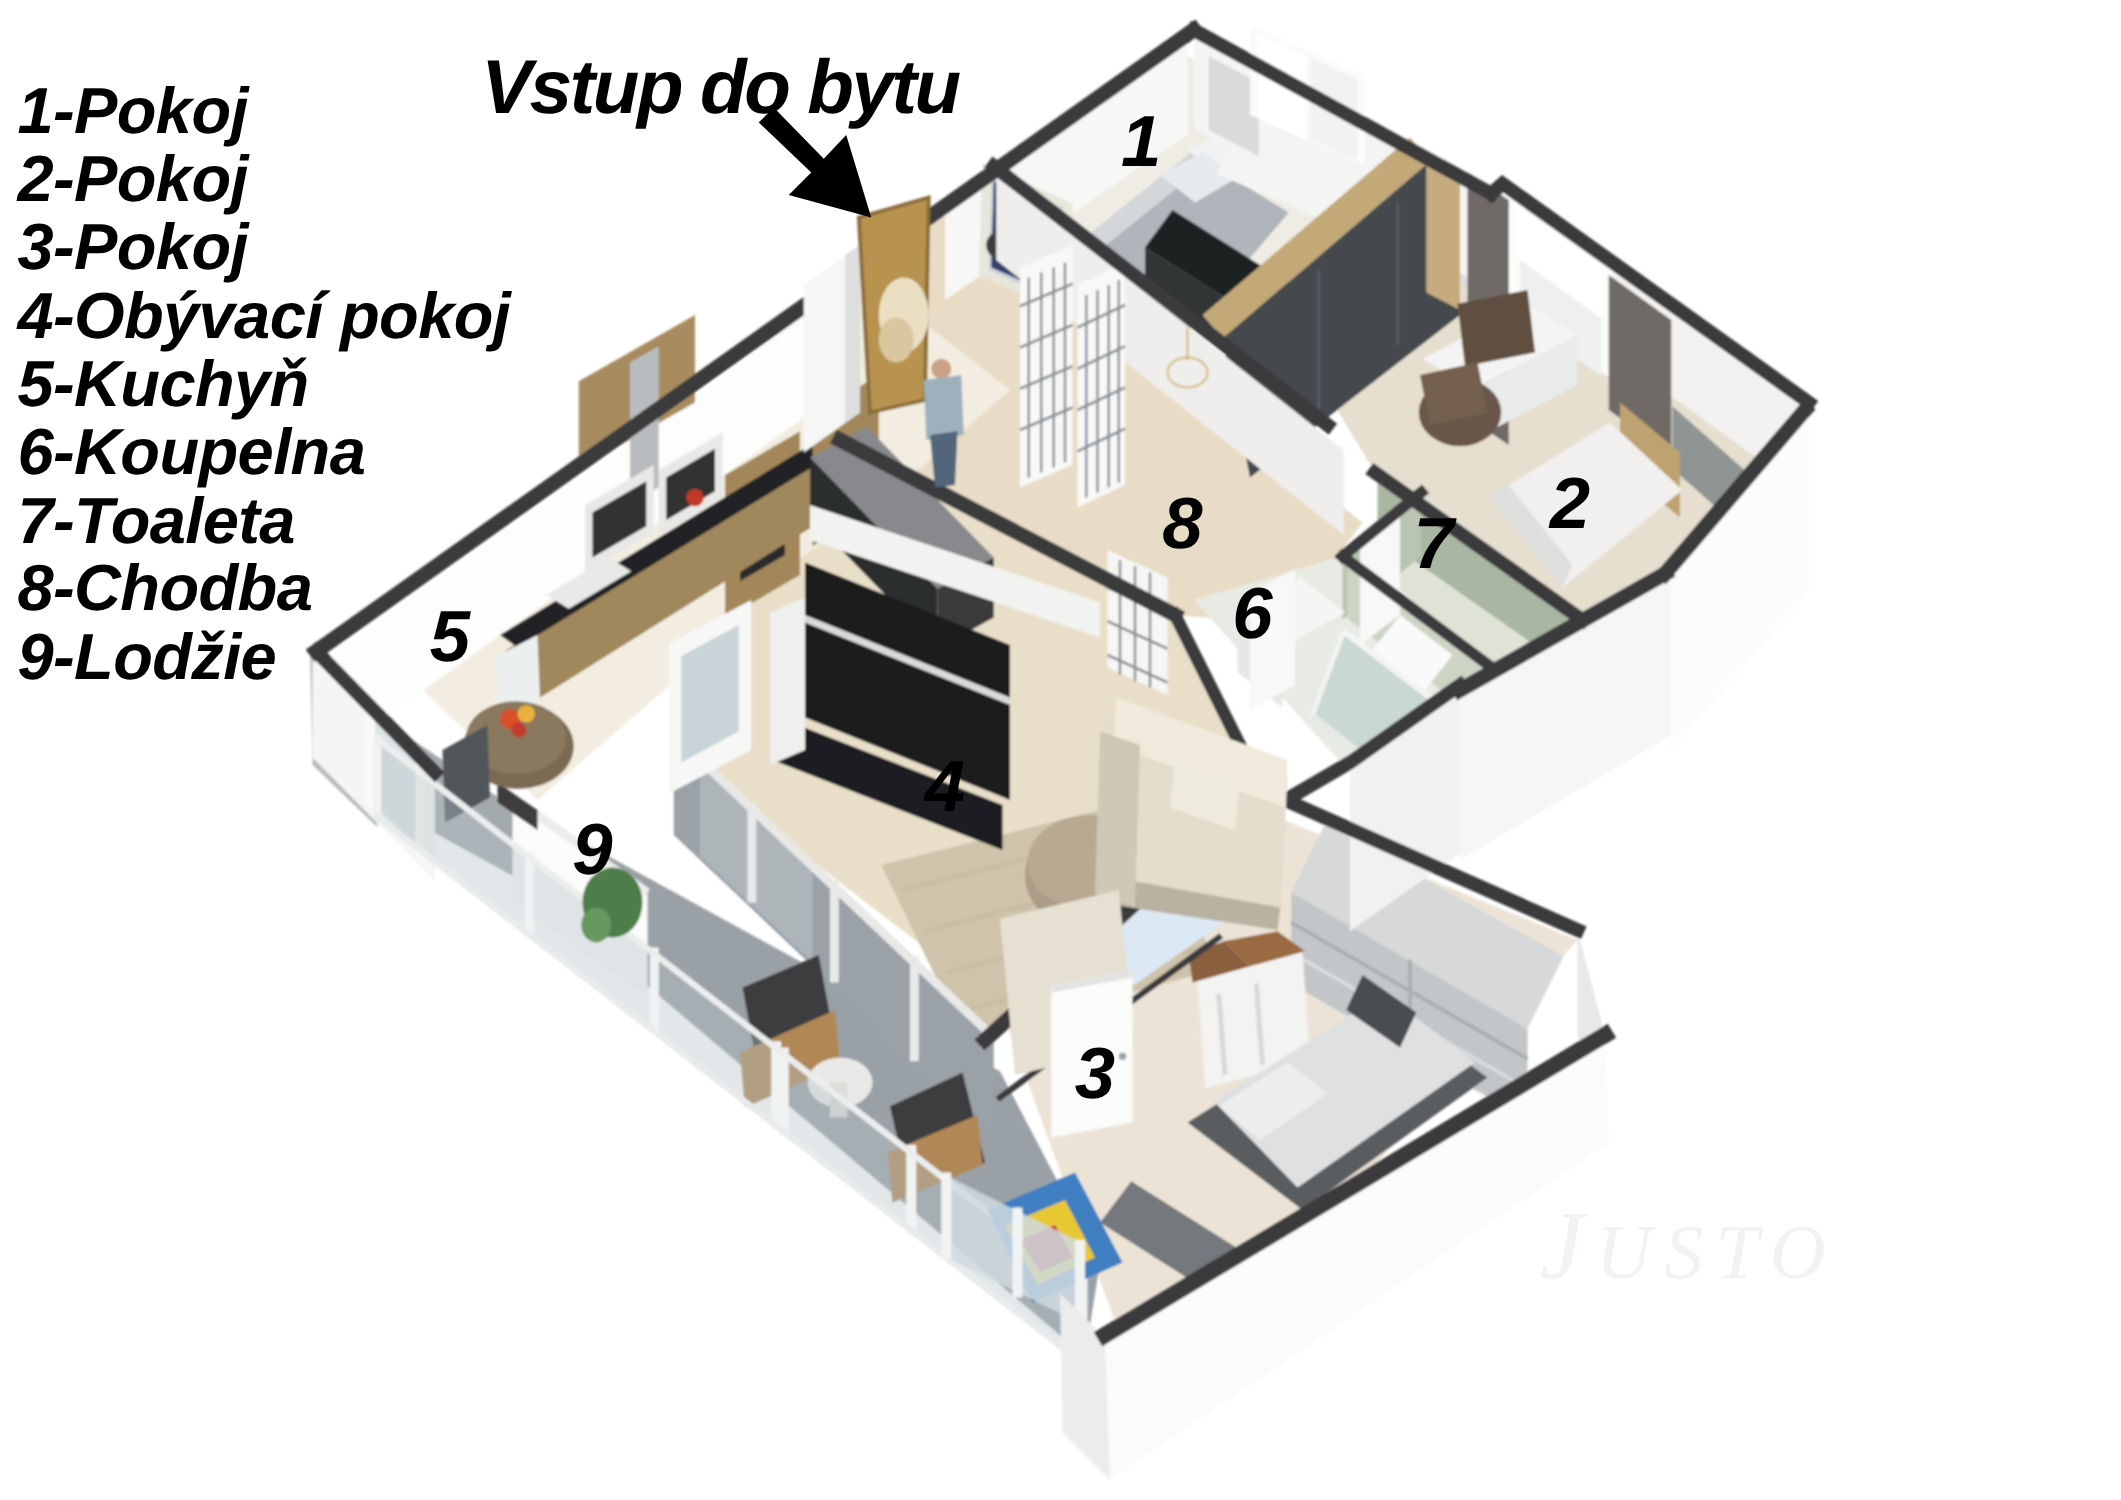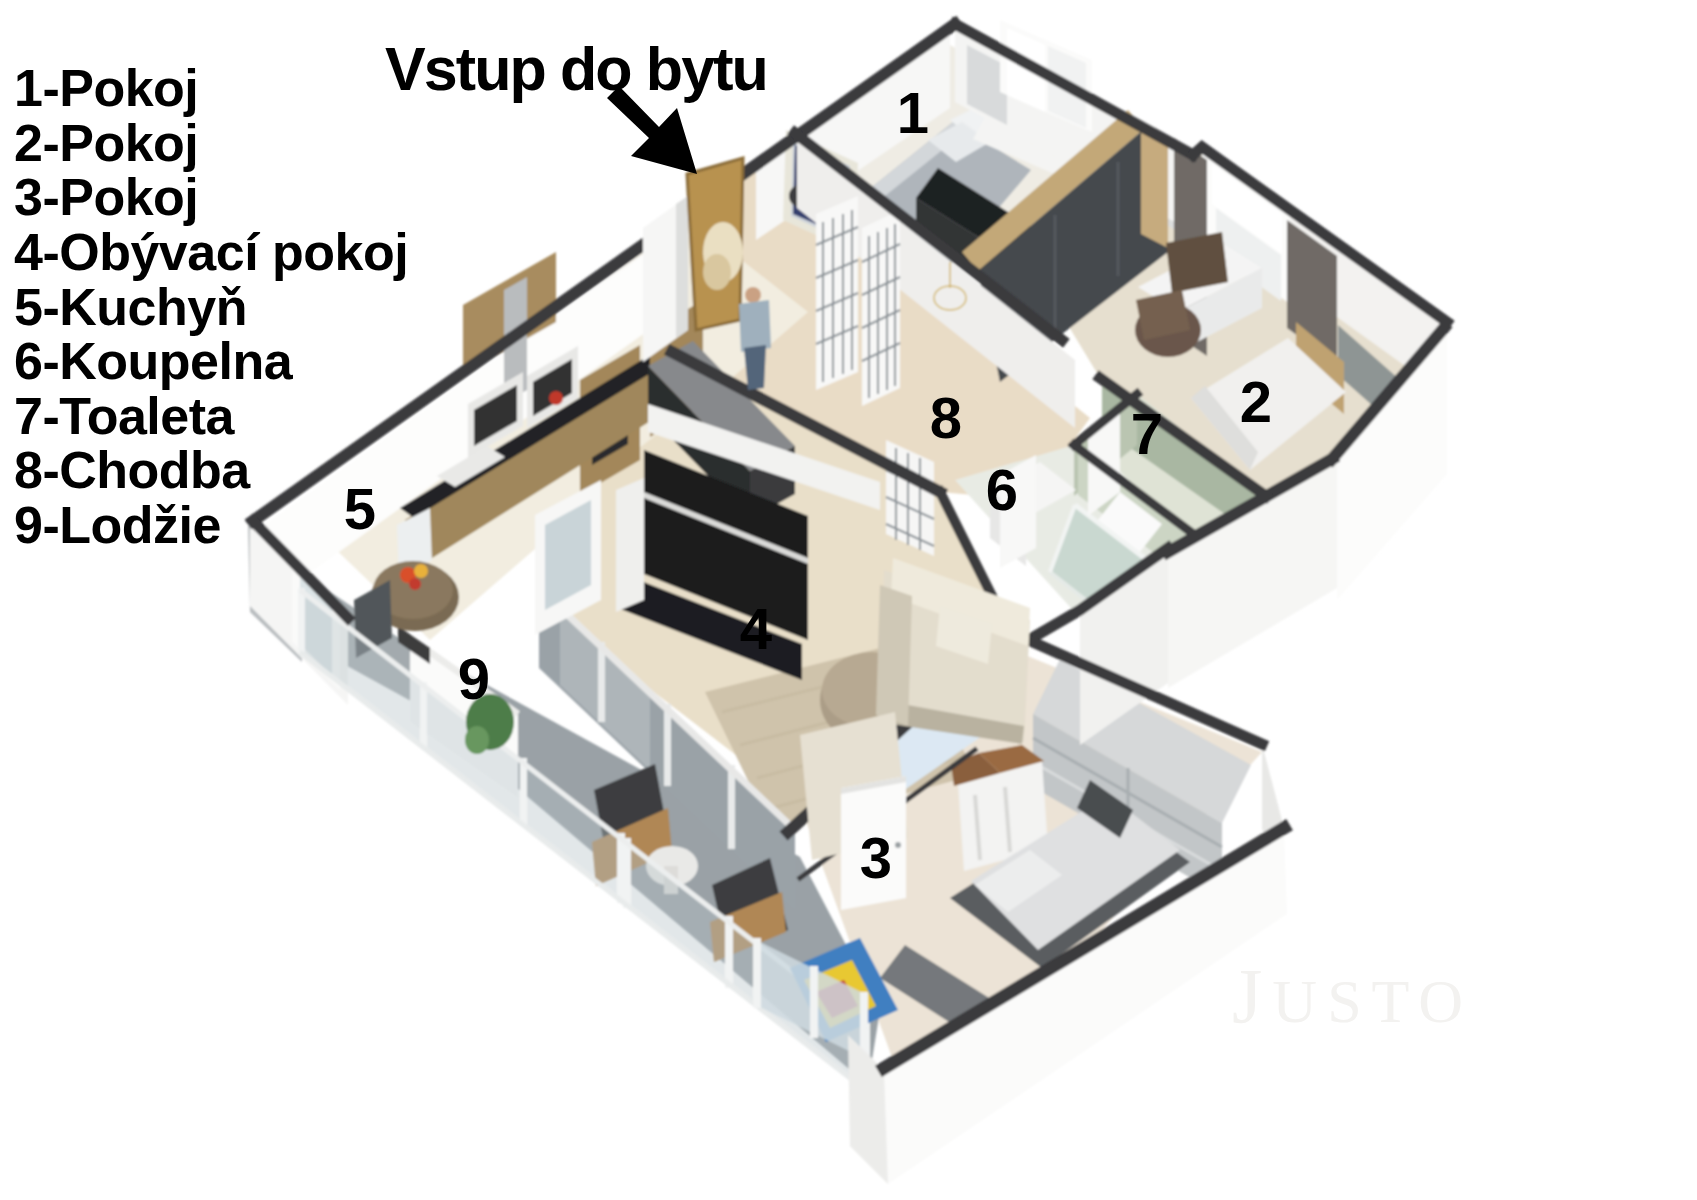--- a/index.html
+++ b/index.html
@@ -1,17 +1,17 @@
 <!DOCTYPE html>
 <html><head>
 <meta charset="utf-8">
 <style>
 html,body{margin:0;padding:0;background:#ffffff;}
 #page{position:relative;width:1680px;height:1200px;overflow:hidden;background:#a21caf;
-font-family:"Liberation Sans", sans-serif;}
+font-family:"Liberation Sans", sans-serif;font-style:italic;}
 </style>
 </head>
 <body>
 <div id="page">
 <svg width="1697" height="1200" viewBox="0 0 1697 1200">
 <defs>
 <filter id="soft" x="-5%" y="-5%" width="110%" height="110%">
           <feGaussianBlur stdDeviation="1.0"></feGaussianBlur>
         </filter>
 </defs>

